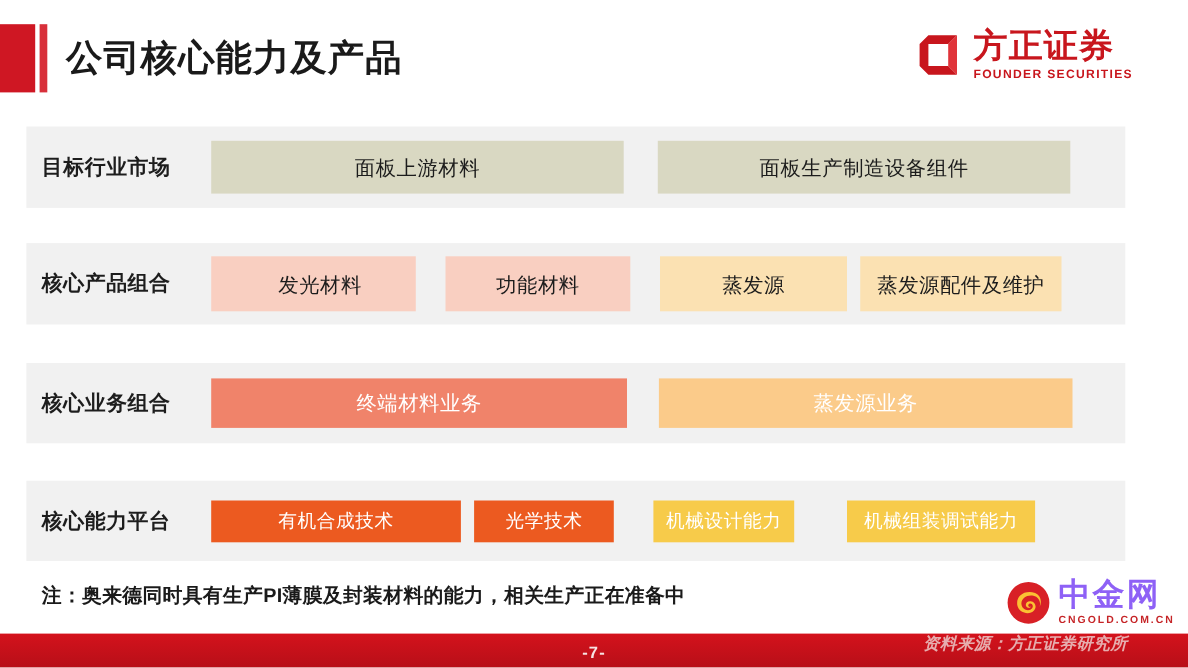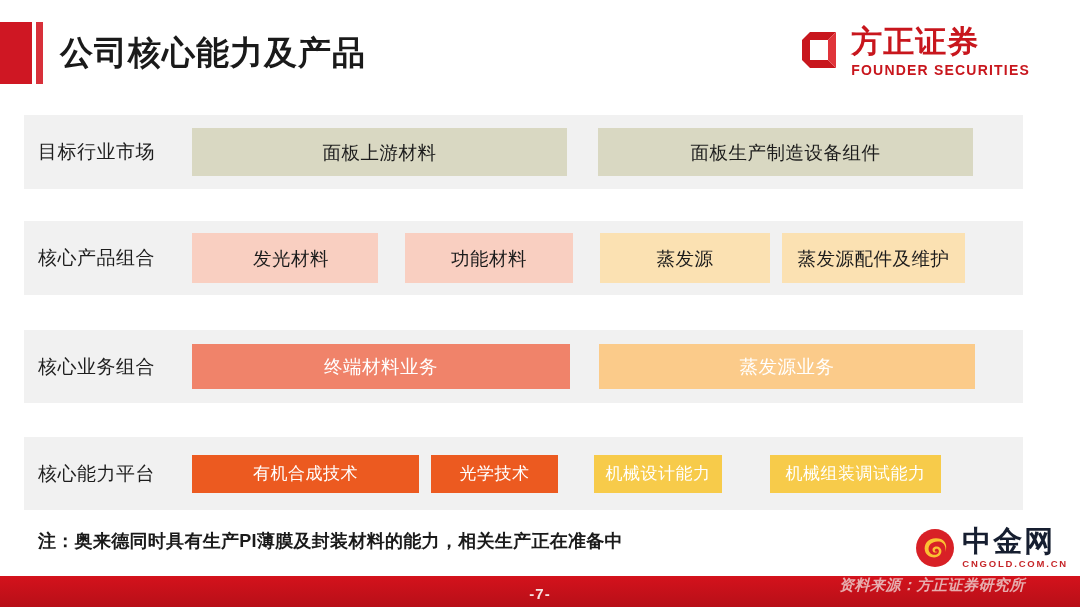--- a/index.html
+++ b/index.html
@@ -70,21 +70,21 @@
   }
   .logo-cn {
     font-size: 31px;
     font-weight: bold;
     color: #c8161d;
     line-height: 1.05;
     letter-spacing: 1px;
     white-space: nowrap;
   }
   .logo-en {
-    font-size: 14px;
+    font-size: 11px;
     font-weight: bold;
     color: #c8161d;
     letter-spacing: 1.2px;
     margin-top: 3px;
     white-space: nowrap;
   }
 
   
   .row-band {
     position: absolute;
@@ -93,21 +93,21 @@
     background: #f1f1f1;
     display: flex;
     align-items: center;
   }
   .row-label {
     width: 168px;
     flex: 0 0 168px;
     padding-left: 14px;
     box-sizing: border-box;
     font-size: 19px;
-    font-weight: normal;
+    font-weight: bold;
     color: #1d1d1d;
     letter-spacing: 0.5px;
     white-space: nowrap;
   }
   .row-boxes {
     flex: 1;
     display: flex;
     align-items: center;
     height: 100%;
     position: relative;
@@ -198,21 +198,21 @@
     margin-right: 7px;
   }
   .wm-col {
     display: flex;
     flex-direction: column;
     align-items: flex-start;
   }
   .wm-cn {
     font-size: 29px;
     font-weight: bold;
-    color: #0f172a;
+    color: #8b5cf6;
     line-height: 1;
     letter-spacing: 2px;
     white-space: nowrap;
   }
   .wm-en {
     font-size: 9.5px;
     font-weight: bold;
     color: #c41d21;
     letter-spacing: 1.8px;
     margin-top: 2px;

